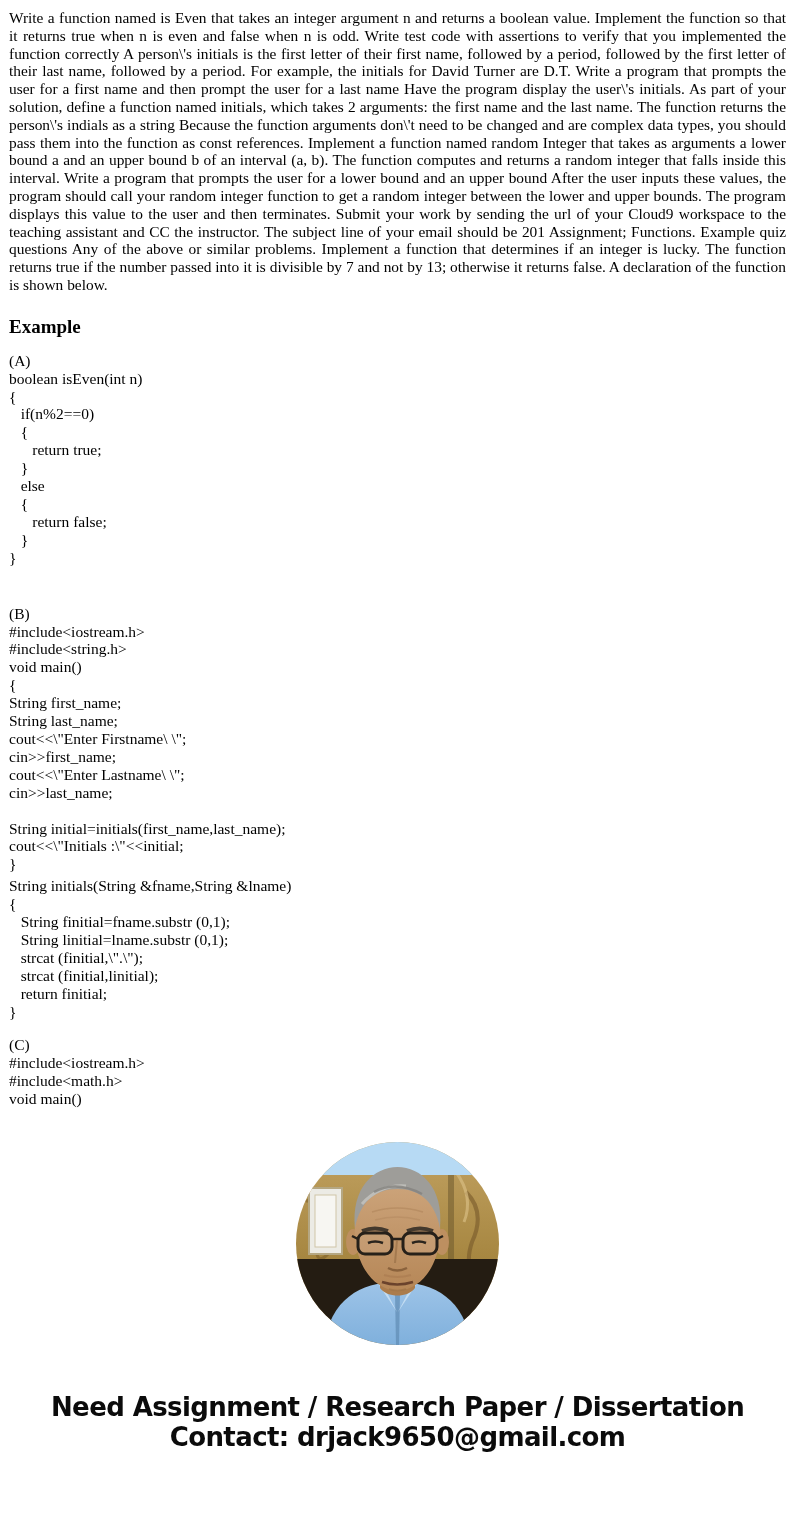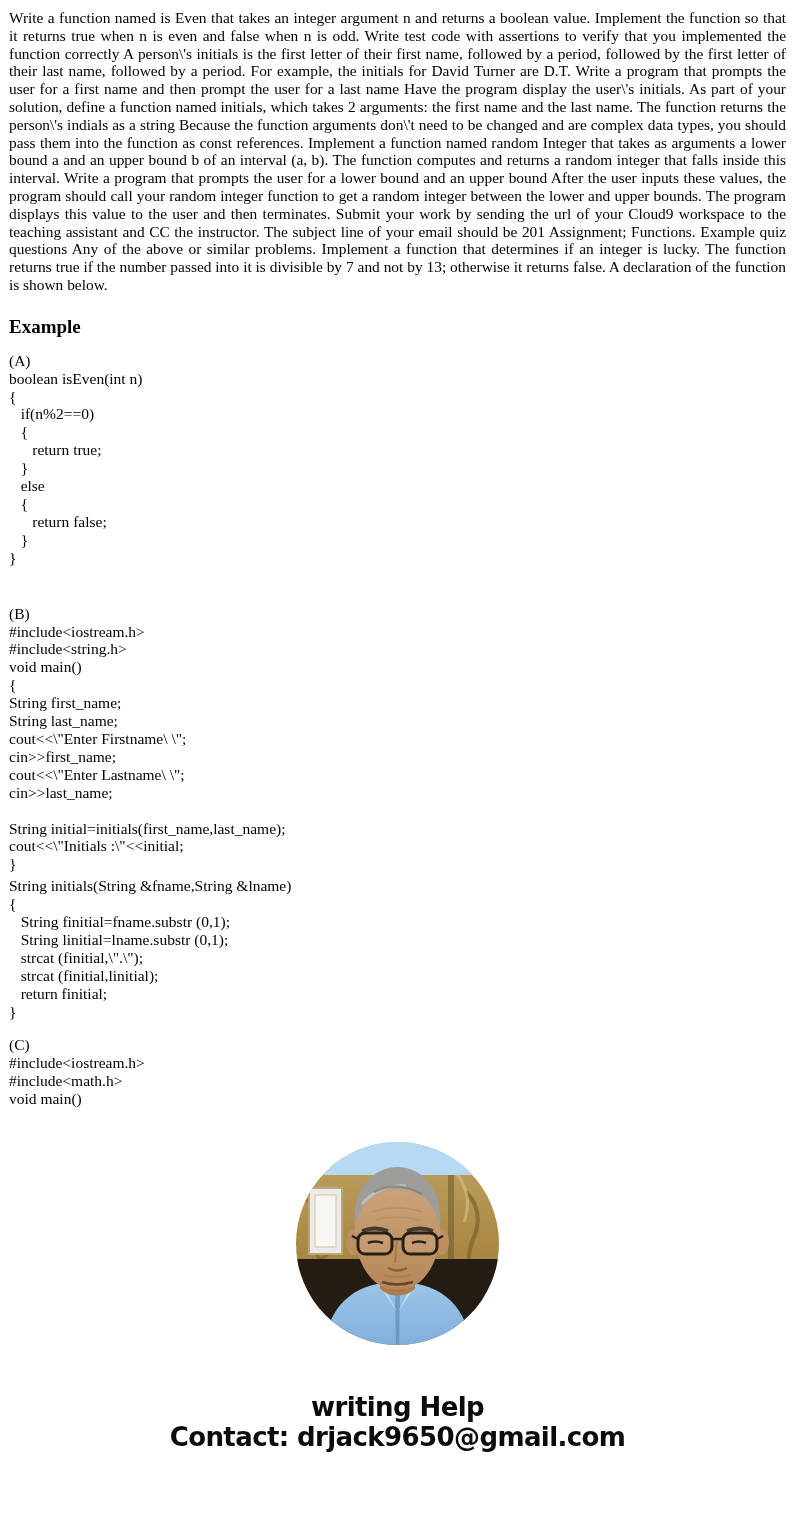--- a/index.html
+++ b/index.html
@@ -164,17 +164,17 @@
         <path d="M101,98 L99,121" stroke="#9a7148" stroke-width="2" opacity="0.7"></path>
         <path d="M92,126 Q101,131 111,126" fill="none" stroke="#8a623c" stroke-width="2.5"></path>
         <path d="M88,133 Q101,137 115,133" fill="none" stroke="#a87a4e" stroke-width="2" opacity="0.6"></path>
         <path d="M86,140 Q101,145 117,140" fill="none" stroke="#6b432c" stroke-width="2.5"></path>
         <path d="M93,147 Q101,150 110,147" fill="none" stroke="#9a6f45" stroke-width="1.5" opacity="0.6"></path>
       </g>
     </svg>
   </div>
 
   <div class="footer">
-    <div>writing Help</div>
+    <div>Need Assignment / Research Paper / Dissertation</div>
     <div>Contact: drjack9650@gmail.com</div>
   </div>
 
 </div>
 
 </body></html>

